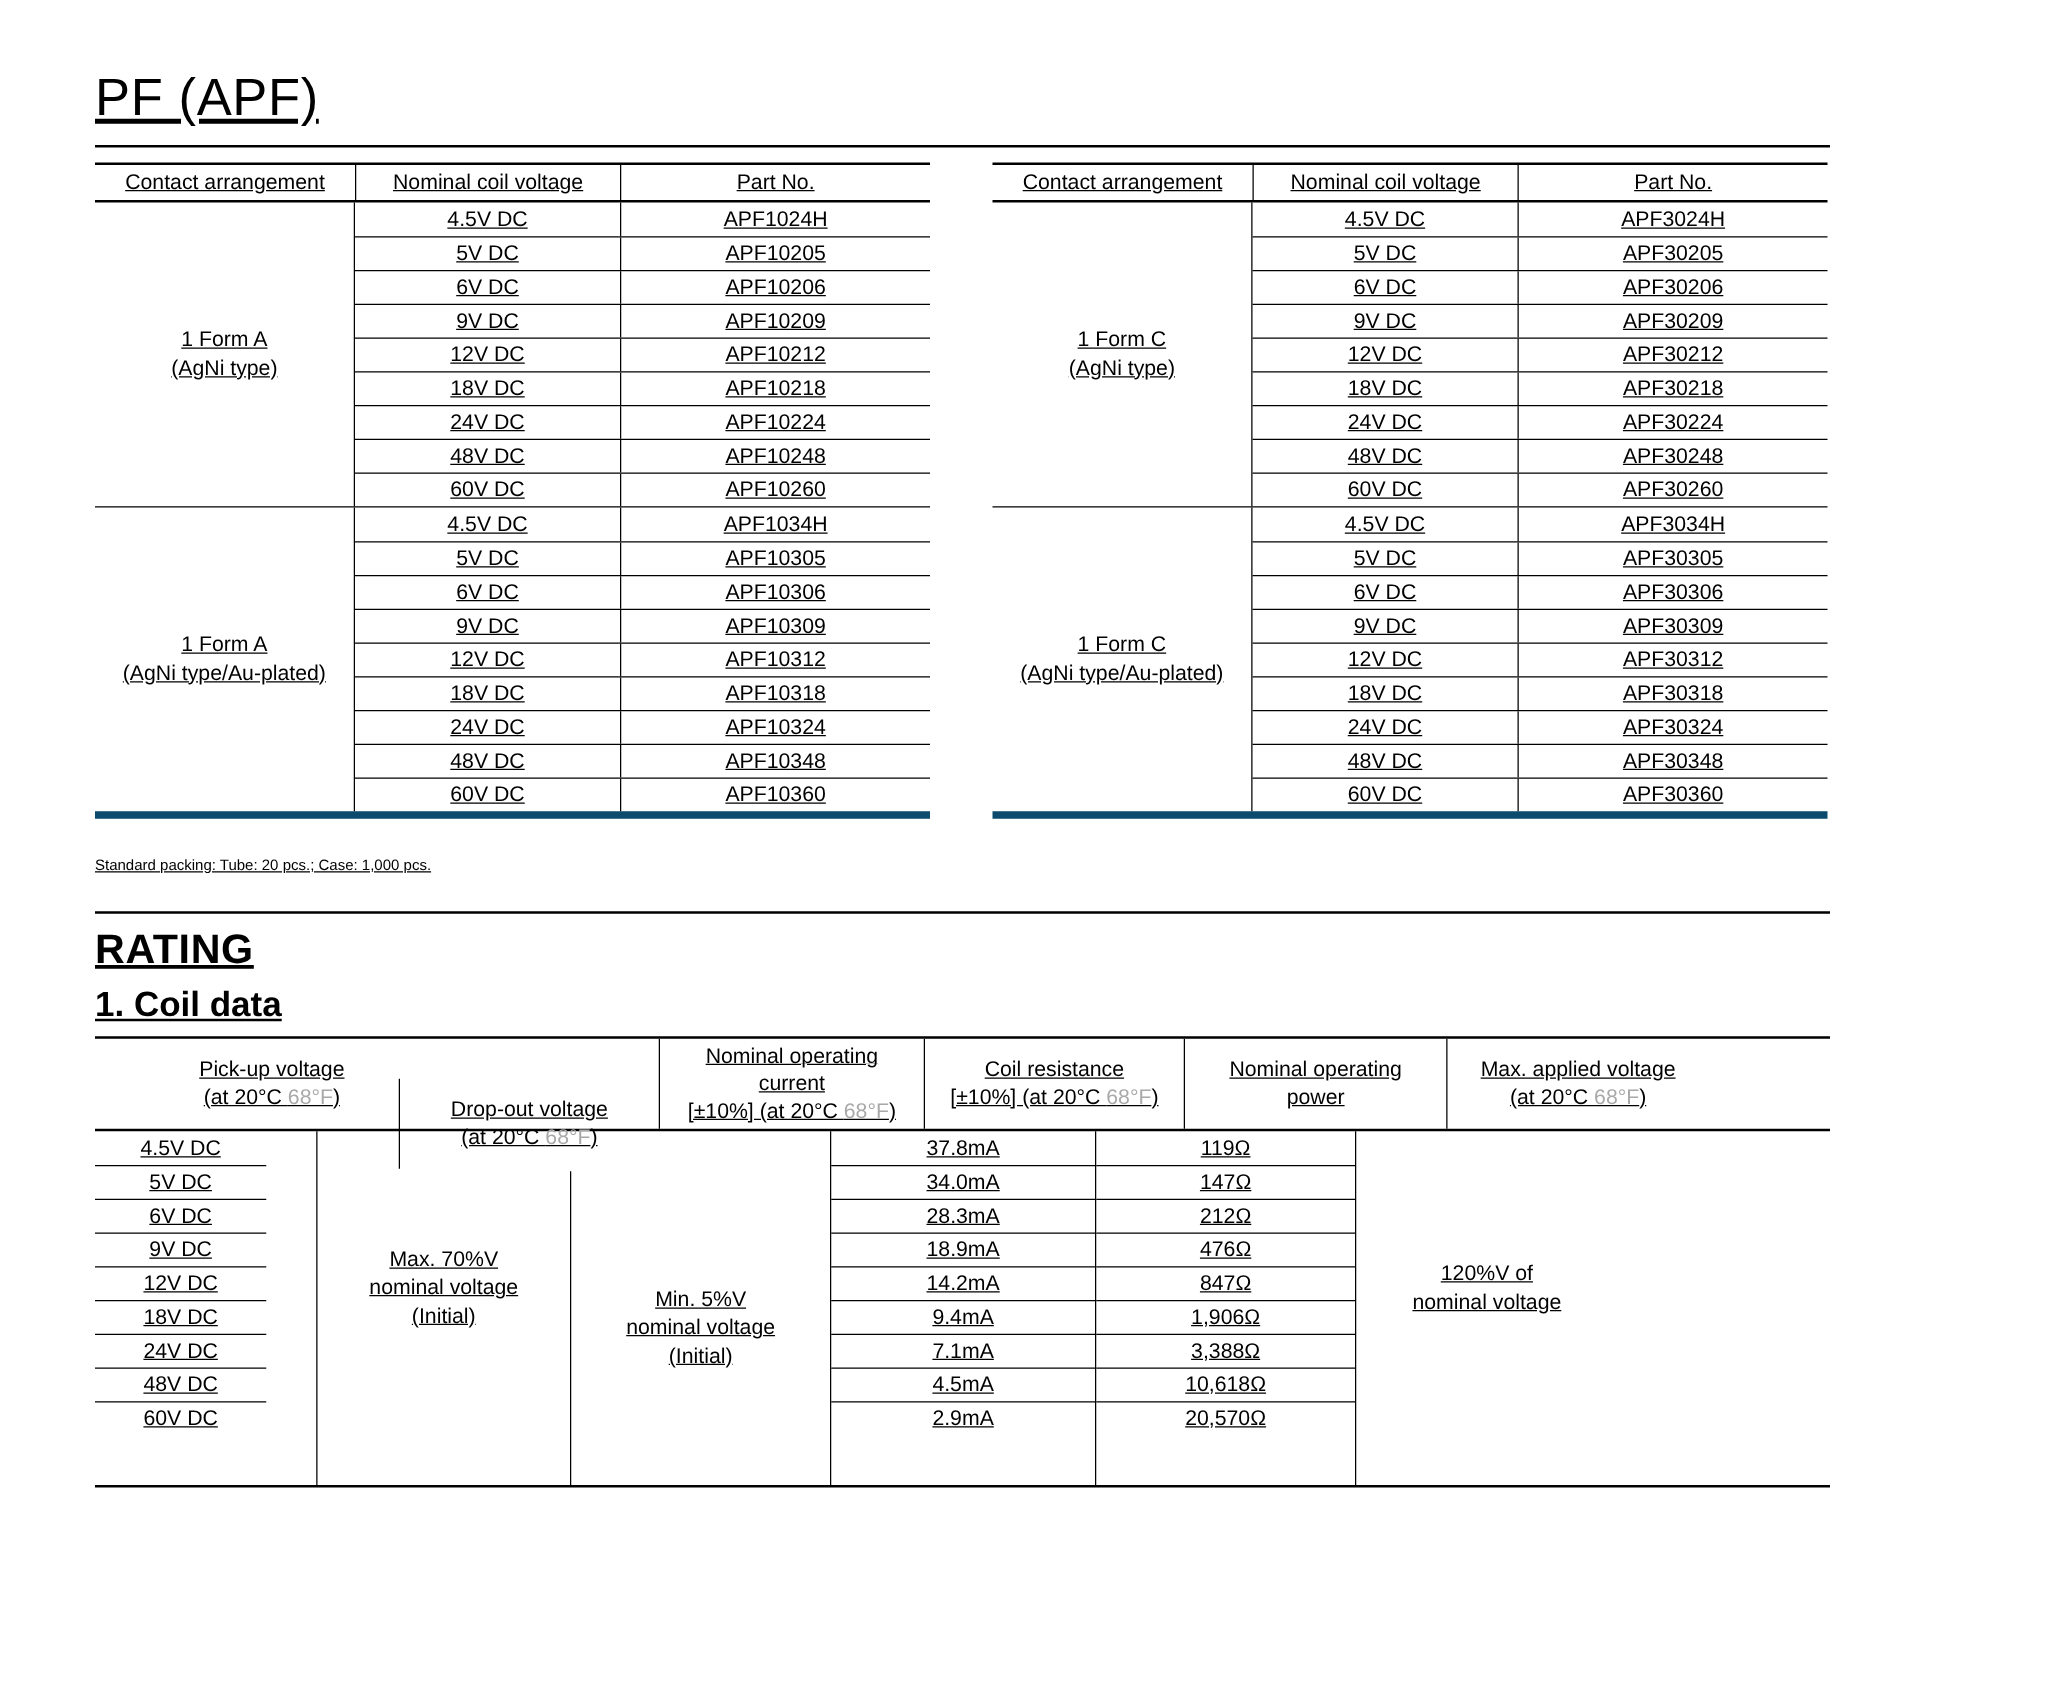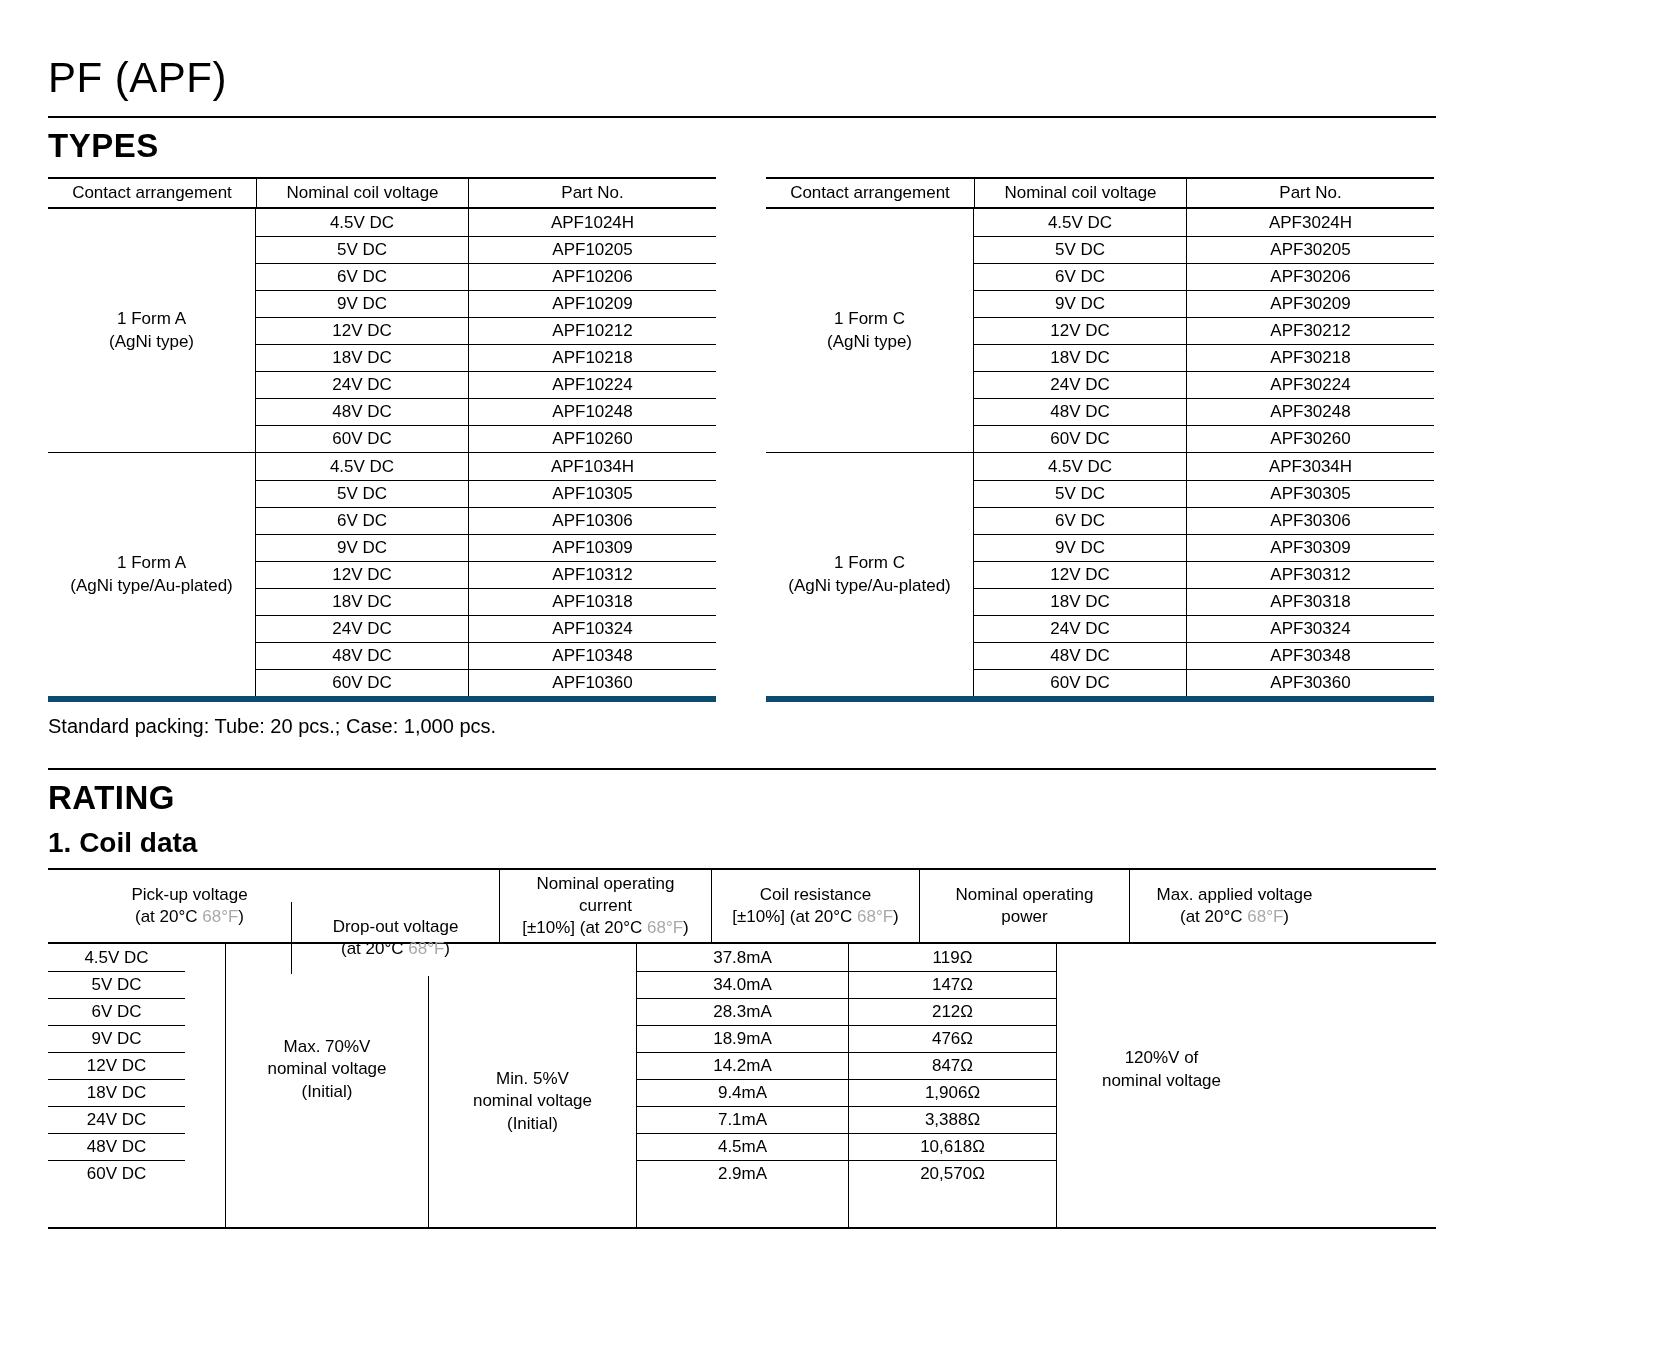--- a/index.html
+++ b/index.html
@@ -3,21 +3,21 @@
 <meta charset="utf-8">
 <style>
   * { box-sizing: border-box; margin: 0; padding: 0; }
   html, body { background: #ffffff; }
   body {
     width: 1653px; height: 1364px;
     font-family: "Liberation Sans", "DejaVu Sans", sans-serif;
     color: #000;
     overflow: hidden;
   }
-  .page { padding-left: 48px; width: 1448px; }
+  .page { padding-left: 76px; width: 1448px; text-decoration: underline; }
 
   .title { margin-top: 54px; font-size: 42px; font-weight: 400; letter-spacing: 0.5px; }
   .rule { margin-top: 14px; width: 1388px; height: 0; border-top: 2px solid #000; }
   .rule2 { margin-top: 30px; }
   .section { margin-top: 9px; font-size: 33px; font-weight: 700; letter-spacing: 0.5px; }
   .subsection { margin-top: 10px; font-size: 28px; font-weight: 700; }
 
   
   .types-row { display: flex; gap: 50px; margin-top: 12px; }
   .ttable { width: 668px; border-top: 2px solid #000; border-bottom: 6px solid #0c4a6e; font-size: 17px; }
@@ -34,21 +34,21 @@
     display: flex; align-items: center; justify-content: center;
     text-align: center; white-space: pre-line; line-height: 1.3;
   }
   .grows { width: 460px; }
   .grow { display: flex; height: 27px; }
   .grow + .grow { border-top: 1px solid #000; }
   .gv, .gp { display: flex; align-items: center; justify-content: center; }
   .gv { width: 212px; }
   .gp { width: 248px; border-left: 1px solid #000; }
 
-  .packing { margin-top: 13px; font-size: 20px; }
+  .packing { margin-top: 30px; font-size: 12px; }
 
   
   .ctable { margin-top: 9px; width: 1388px; border-top: 2px solid #000; border-bottom: 2px solid #000; font-size: 17px; }
   .chead { display: flex; height: 74px; border-bottom: 2px solid #000; }
   .hcell {
     display: flex; flex-direction: column; align-items: center; justify-content: center;
     text-align: center; line-height: 1.28; height: 100%;
   }
   .c1 { width: 137px; }
   .c2 { width: 203px; margin-left: 40px; }
@@ -68,21 +68,20 @@
   .gray { color: #a9a9a9; }
 </style>
 </head>
 <body>
 
 <div class="page">
 
   <h1 class="title">PF (APF)</h1>
   <div class="rule"></div>
 
-  <h2 class="section">TYPES</h2>
 
   <div class="types-row">
 
     <div class="ttable">
       <div class="thead">
         <div class="th w-arr">Contact arrangement</div>
         <div class="th w-volt">Nominal coil voltage</div>
         <div class="th w-part">Part No.</div>
       </div>
       <div class="tgroup">

